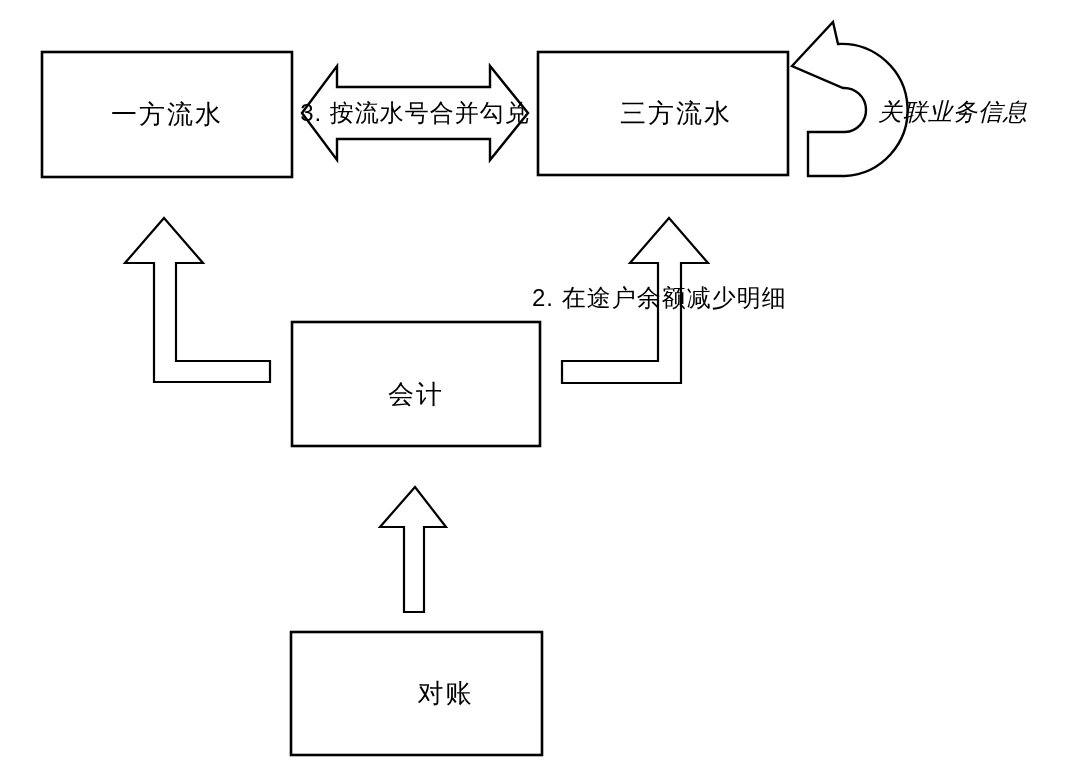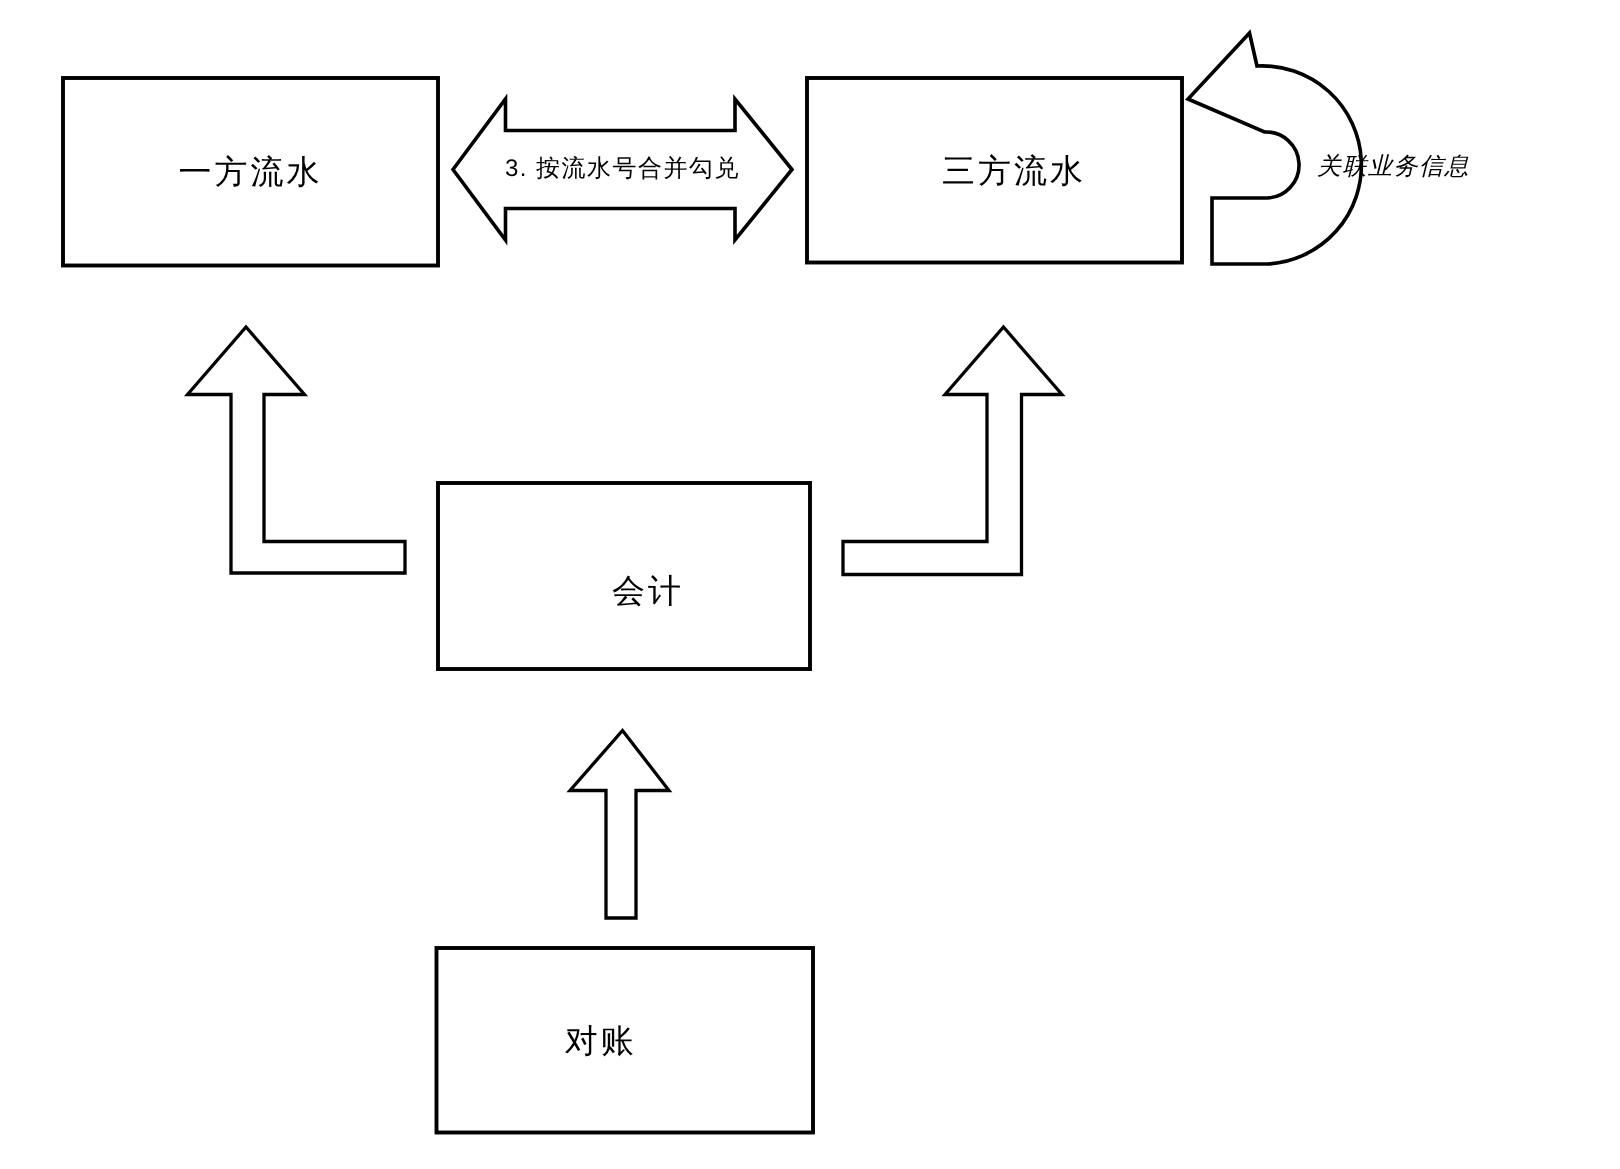--- a/index.html
+++ b/index.html
@@ -21,28 +21,28 @@
     left: 0;
     top: 0;
     width: 1080px;
     height: 779px;
   }
   .node-label {
     position: absolute;
     display: flex;
     align-items: center;
     justify-content: center;
-    font-size: 22px;
+    font-size: 26px;
     letter-spacing: 2px;
     white-space: nowrap;
     z-index: 2;
   }
   .edge-label {
     position: absolute;
-    font-size: 16px;
+    font-size: 24px;
     line-height: 26px;
     letter-spacing: 1px;
     white-space: nowrap;
     z-index: 2;
   }
   .edge-label.centered {
     text-align: center;
   }
 </style>
 </head>
@@ -67,23 +67,24 @@
 
     <path d="M 808 176 L 845 176 A 66 66 0 1 0 838 44 L 833 22 L 792 66 L 843 88 A 22 22 0 1 1 845 132 L 808 132 Z" fill="#ffffff" stroke="#000000" stroke-width="2.4" stroke-linejoin="miter"></path>
   </svg>
 
   <div class="node-label" style="left:42px; top:52px; width:250px; height:125px;">
     <span>一方流水</span>
   </div>
   <div class="node-label" style="left:538px; top:52px; width:276px; height:123px;">
     <span>三方流水</span>
   </div>
-  <div class="node-label" style="left:308px; top:322px; width:248px; height:144px;">
+  <div class="node-label" style="left:292px; top:322px; width:248px; height:144px;">
     <span>会计</span>
   </div>
-  <div class="node-label" style="left:291px; top:632px; width:219px; height:123px;">
+  <div class="node-label" style="left:291px; top:632px; width:219px; height:123px;padding-left:45px;">
     <span>对账</span>
   </div>
 
+  <div class="edge-label" style="left:532px; top:285px;">2. 在途户余额减少明细</div>
   <div class="edge-label centered" style="left:295px; top:100px; width:240px;">3. 按流水号合并勾兑</div>
   <div class="edge-label" style="left:878px; top:99px;font-style:italic;">关联业务信息</div>
 
 </div>
 
 </body></html>

